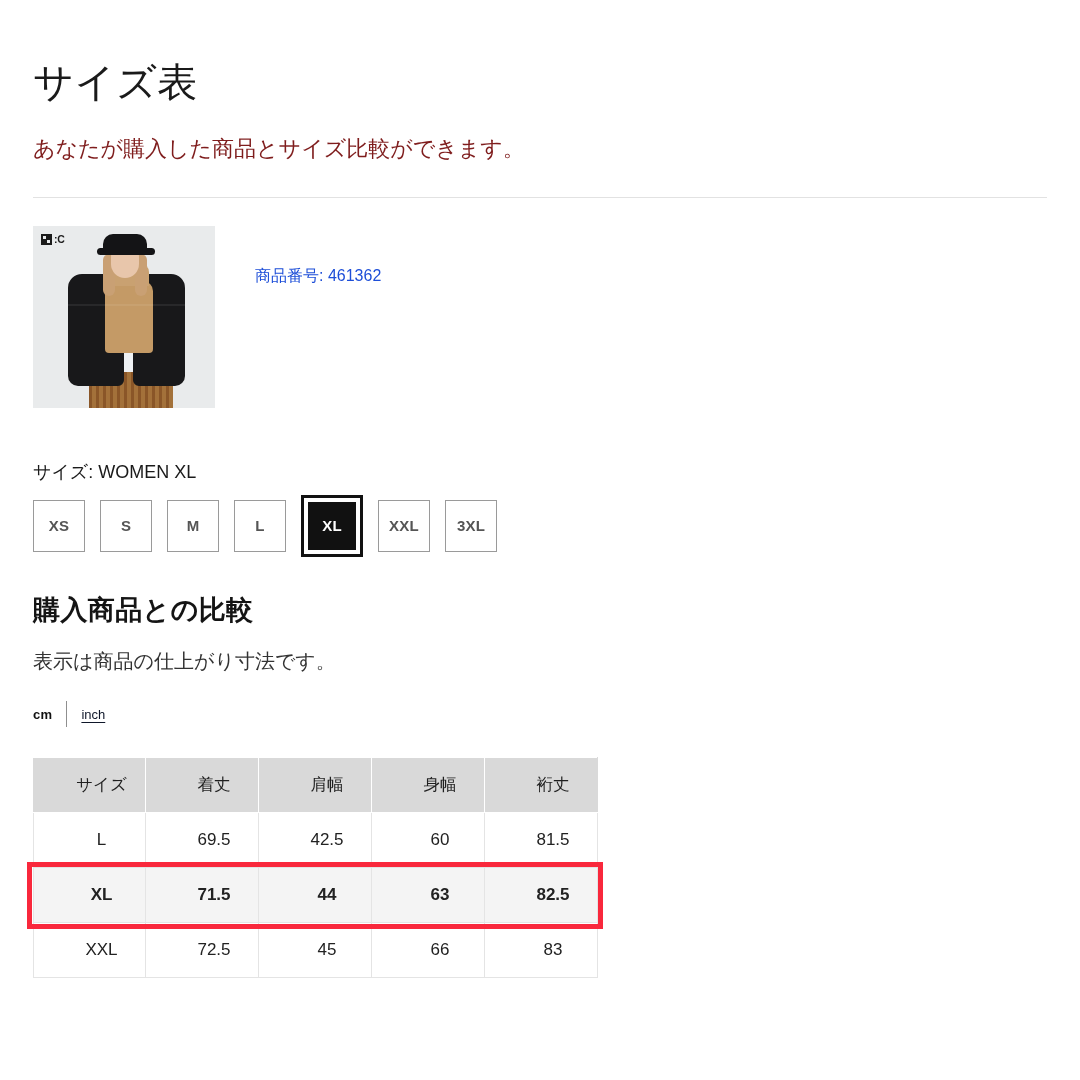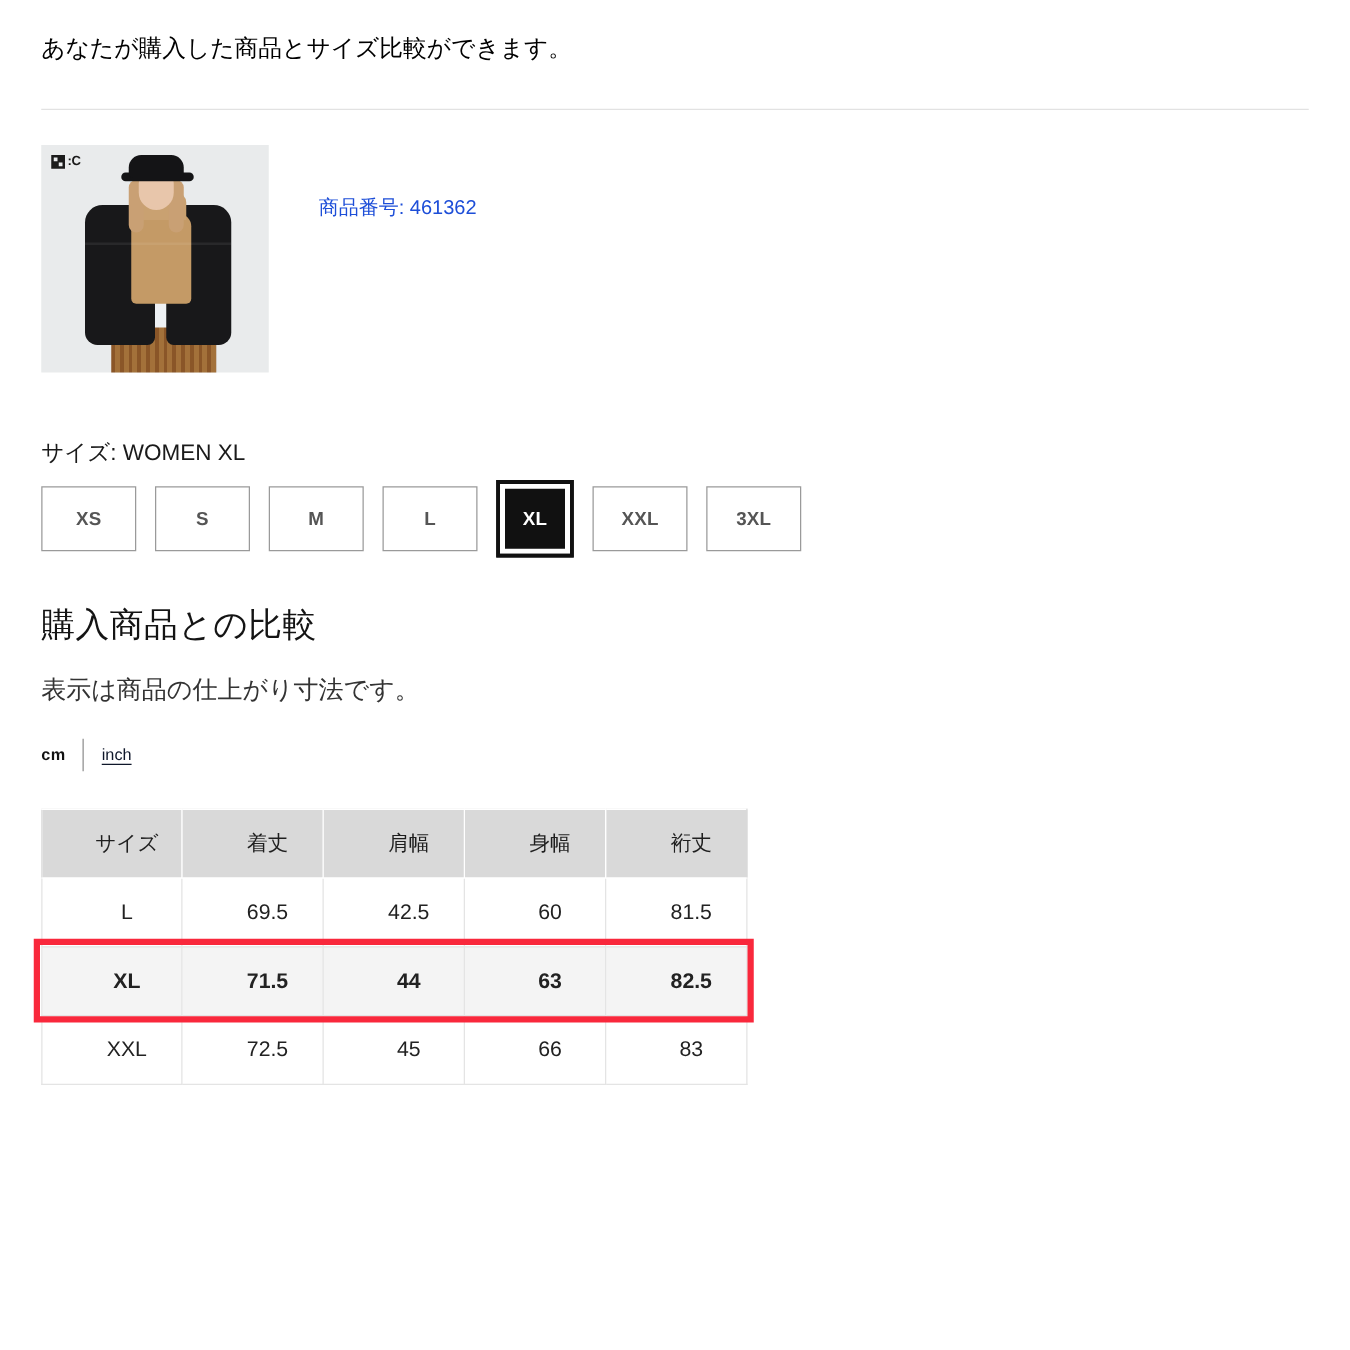--- a/index.html
+++ b/index.html
@@ -27,24 +27,24 @@
     padding-top: 58px;
     font-size: 40px;
     font-weight: 400;
     letter-spacing: 0.5px;
     line-height: 1.2;
     color: #1a1a1a;
   }
   .page-subtitle {
     margin: 0;
     padding-top: 26px;
-    font-size: 19px;
+    font-size: 22px;
     font-weight: 400;
     line-height: 1.5;
-    color: #000000;
+    color: #7f1d1d;
   }
   .divider {
     margin-top: 32px;
     height: 1px;
     background: #e2e2e2;
     width: 1014px;
   }
 
   
   .product {
@@ -181,21 +181,21 @@
     color: #1a1a1a;
   }
   .size-chips {
     display: flex;
     align-items: center;
     gap: 15px;
     padding-top: 19px;
     height: 64px;
   }
   .chip {
-    width: 76px;
+    width: 52px;
     height: 52px;
     border: 1px solid #9a9a9a;
     background: #ffffff;
     display: flex;
     align-items: center;
     justify-content: center;
     font-size: 15px;
     font-weight: 700;
     color: #555555;
     letter-spacing: 0.2px;
@@ -217,21 +217,21 @@
     border: 2px solid #ffffff;
     pointer-events: none;
   }
   .chip.selected span { position: relative; z-index: 2; }
 
   
   .cmp-title {
     margin: 0;
     padding-top: 44px;
     font-size: 27px;
-    font-weight: 400;
+    font-weight: 700;
     letter-spacing: 0.4px;
     color: #141414;
   }
   .cmp-note {
     margin: 0;
     padding-top: 20px;
     font-size: 20px;
     color: #333333;
   }
   .unit-toggle {
@@ -306,20 +306,21 @@
     background: transparent;
     pointer-events: none;
     z-index: 3;
   }
 </style>
 </head>
 <body>
 
 <div class="page">
 
+  <h1 class="page-title">サイズ表</h1>
   <p class="page-subtitle">あなたが購入した商品とサイズ比較ができます。</p>
   <div class="divider"></div>
 
   <div class="product">
     <div class="thumb">
       <div class="ph ph-skirt"></div>
       <div class="ph ph-shirt"></div>
       <div class="ph ph-jacket-l"></div>
       <div class="ph ph-jacket-r"></div>
       <div class="ph ph-sweater"></div>

